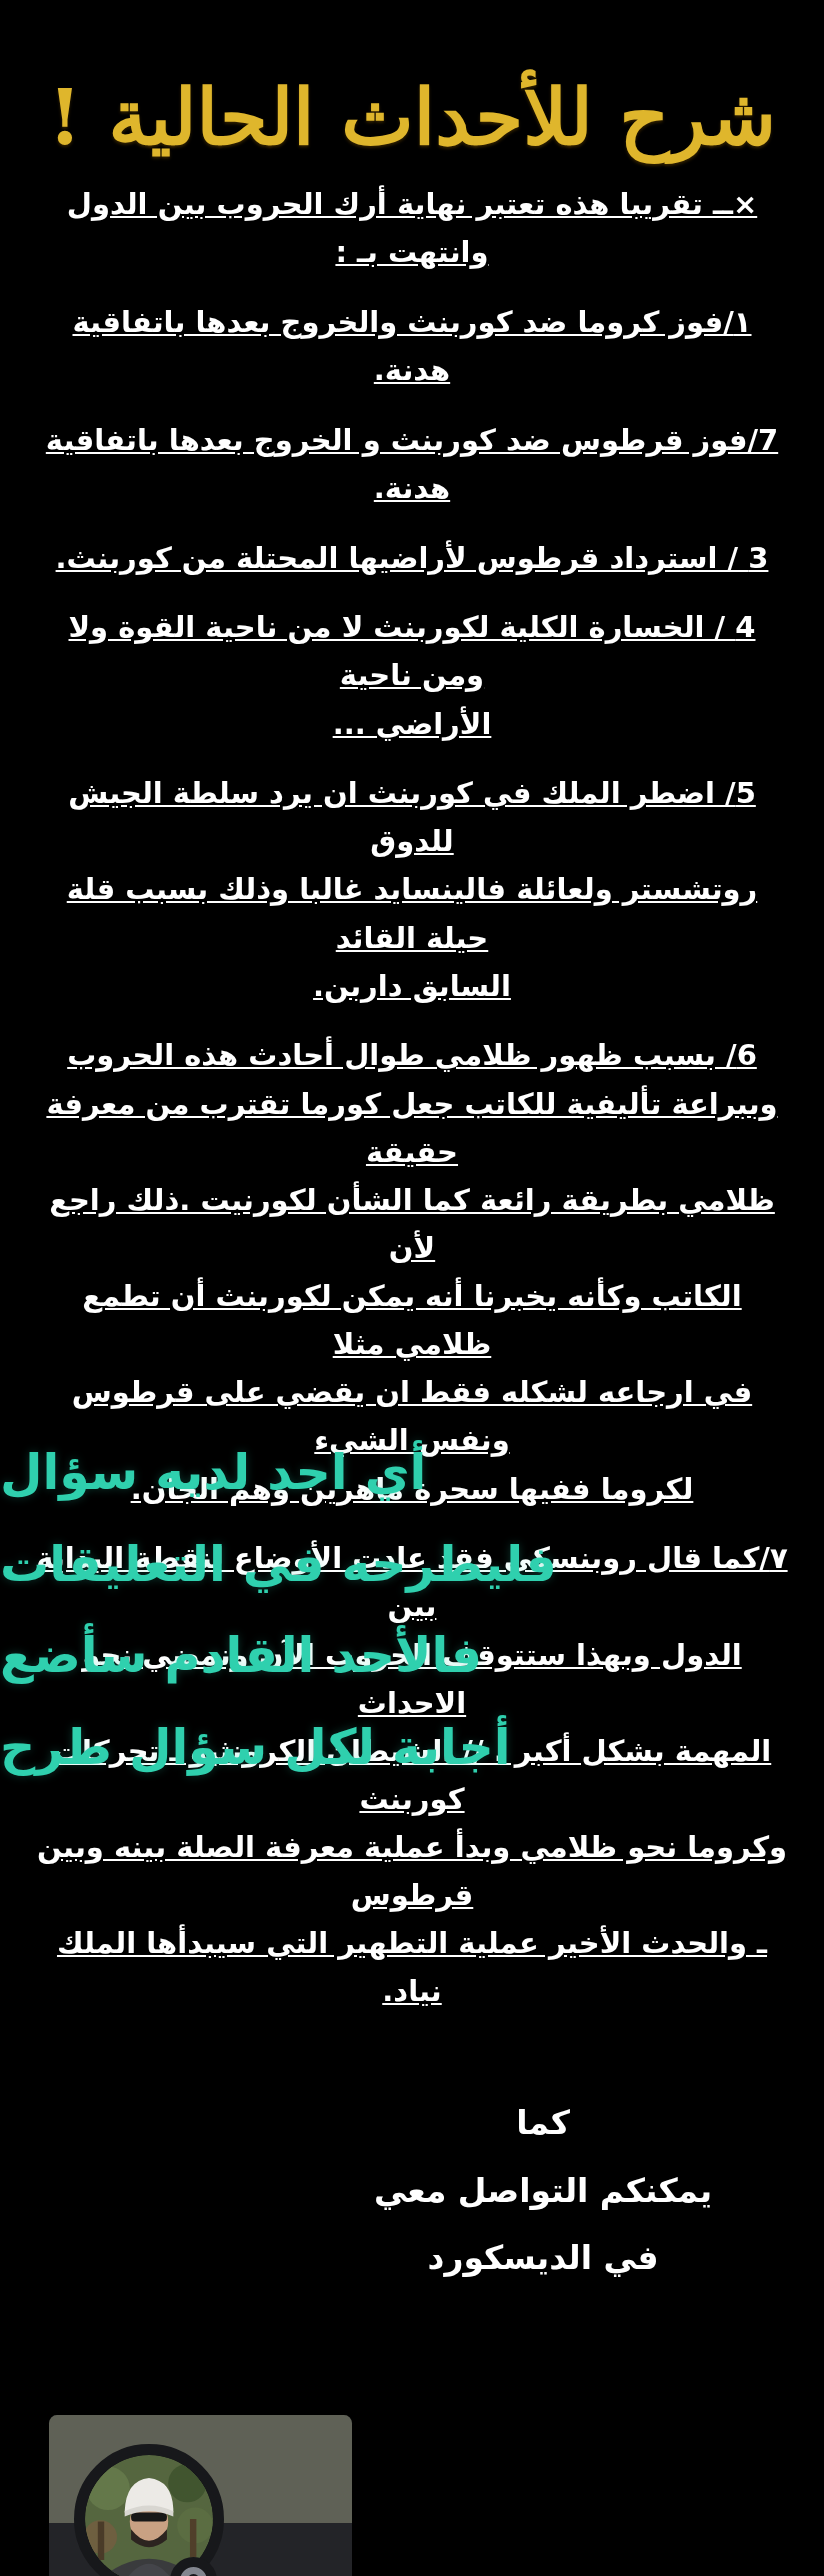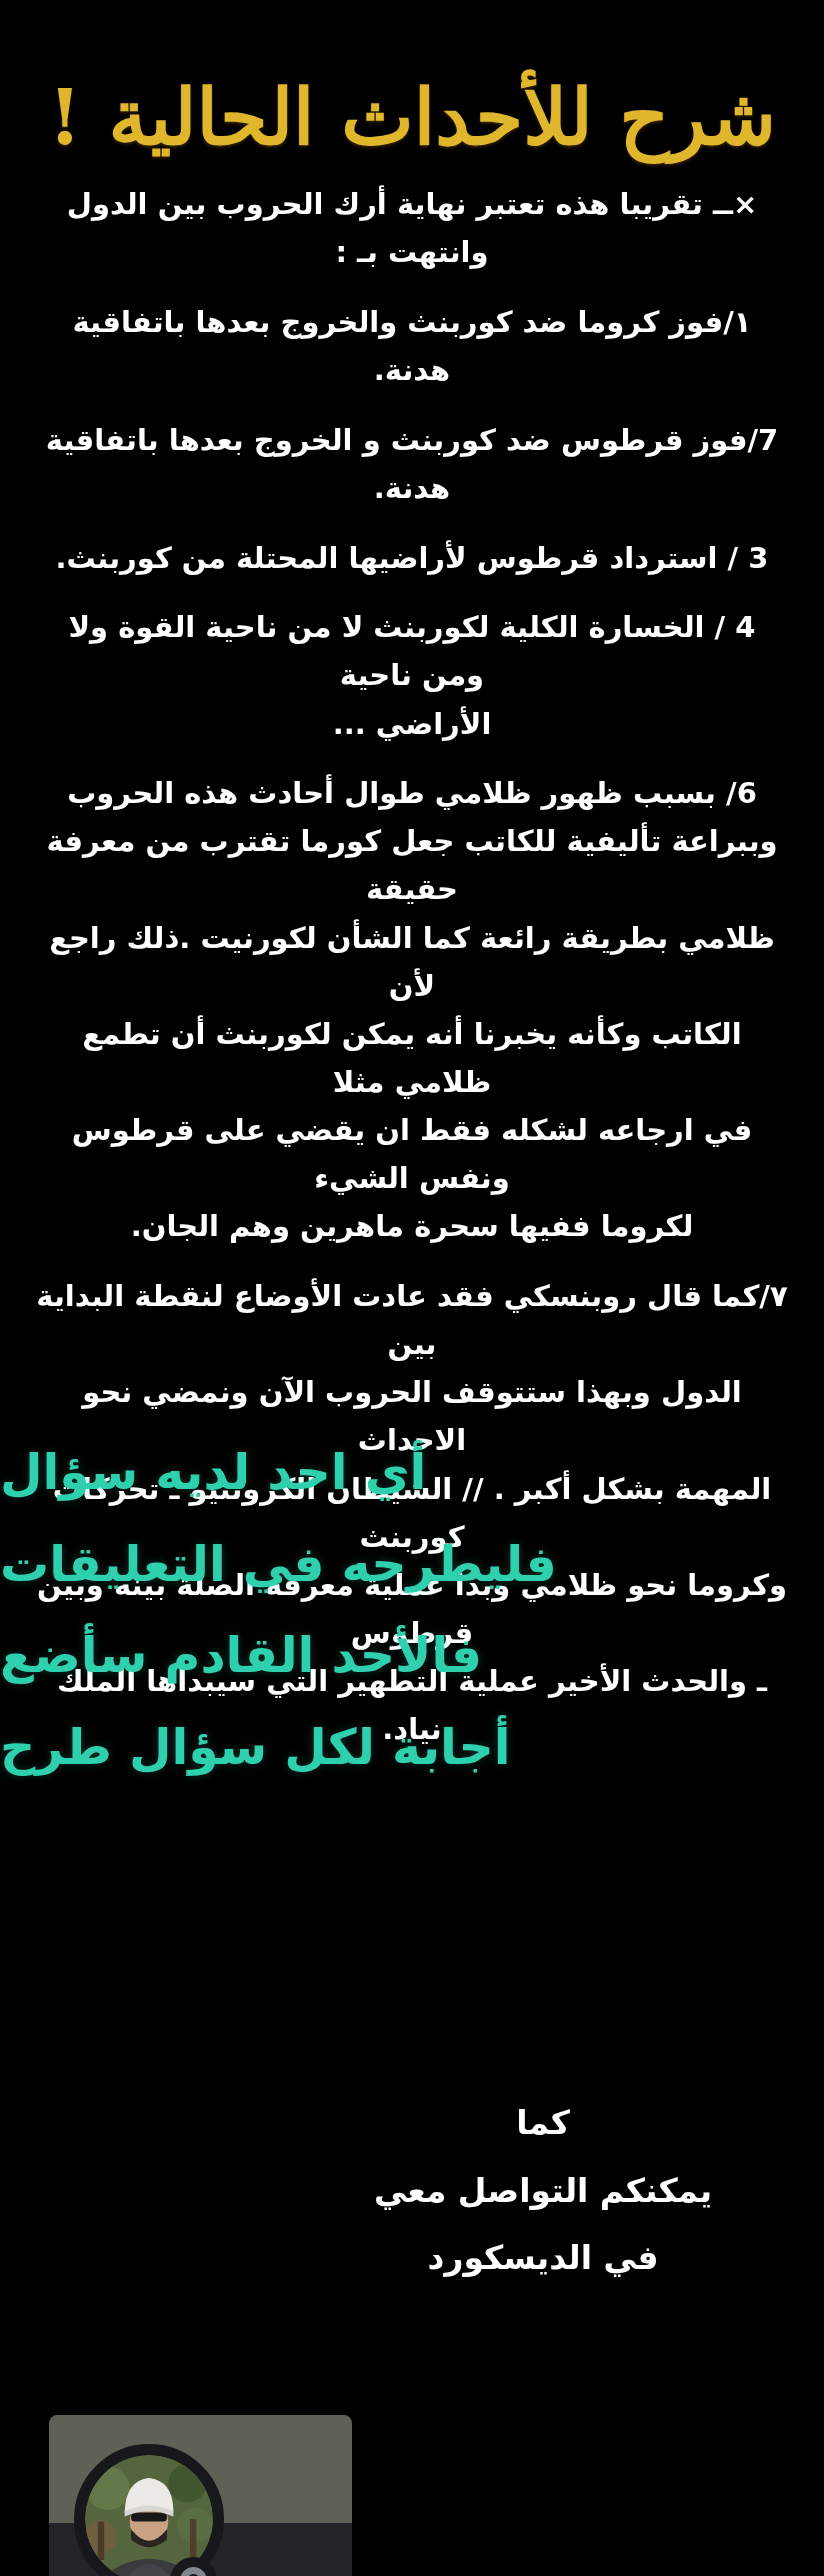--- a/index.html
+++ b/index.html
@@ -38,20 +38,21 @@
     position: absolute;
     top: 180px;
     left: 36px;
     right: 36px;
     direction: rtl;
     color: var(--text);
     font-size: 29px;
     line-height: 1.66;
     font-weight: 600;
     text-align: center;
+    text-decoration: underline;
   }
   .events .para { margin: 0 0 21.6px 0; }
   .events .line { text-align: center; }
   .events .intro { margin-bottom: 21.6px; }
 
   
   .qa {
     position: absolute;
     top: 1427px;
     left: 0;
@@ -152,20 +153,25 @@
 
     <div class="para">
       <div class="line">3 / استرداد قرطوس لأراضيها المحتلة من كوربنث.</div>
     </div>
 
     <div class="para">
       <div class="line">4 / الخسارة الكلية لكوربنث لا من ناحية القوة ولا ومن ناحية</div>
       <div class="line">الأراضي ...</div>
     </div>
 
+    <div class="para">
+      <div class="line">5/ اضطر الملك في كوربنث ان يرد سلطة الجيش للدوق</div>
+      <div class="line">روتشستر ولعائلة فالينسايد غالبا وذلك بسبب قلة حيلة القائد</div>
+      <div class="line">السابق داربن.</div>
+    </div>
 
     <div class="para">
       <div class="line">6/  بسبب ظهور ظلامي طوال أحادث هذه الحروب</div>
       <div class="line">وببراعة تأليفية للكاتب جعل كورما تقترب من معرفة حقيقة</div>
       <div class="line">ظلامي بطريقة رائعة كما الشأن لكورنيت .ذلك راجع لأن</div>
       <div class="line">الكاتب وكأنه يخبرنا أنه يمكن لكوربنث أن تطمع ظلامي مثلا</div>
       <div class="line">في ارجاعه لشكله فقط ان يقضي على قرطوس ونفس الشيء</div>
       <div class="line">لكروما ففيها سحرة ماهرين وهم الجان.</div>
     </div>
 

